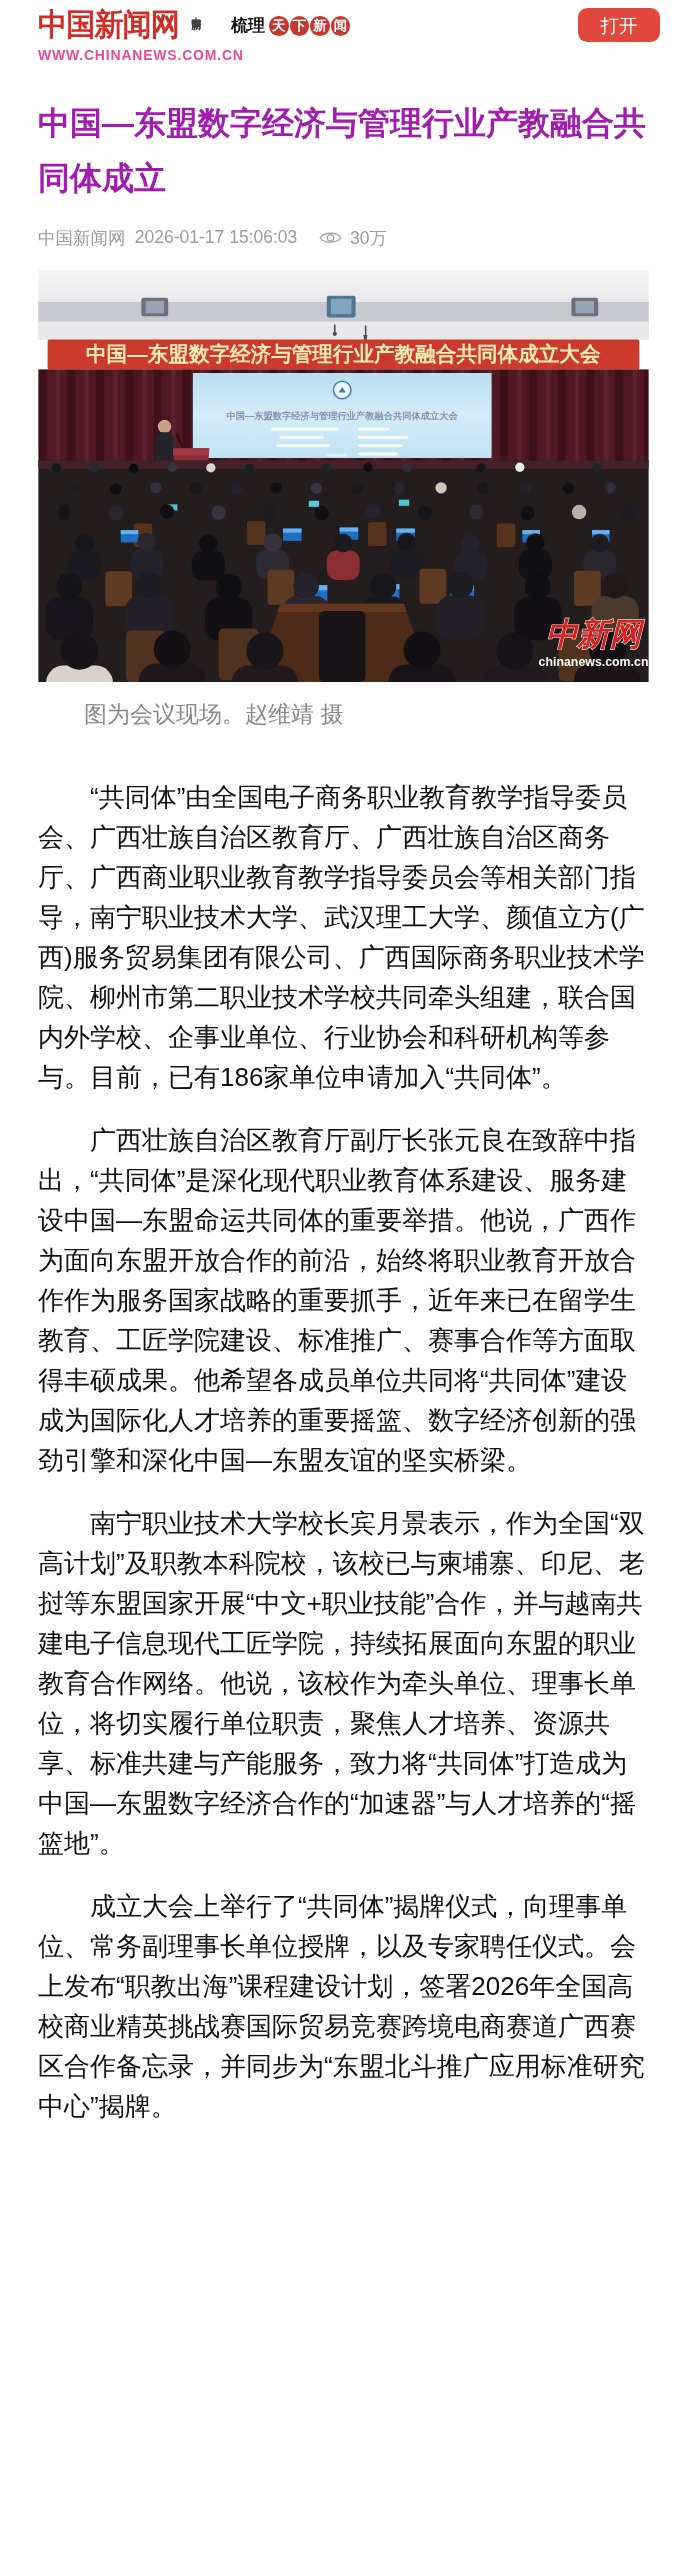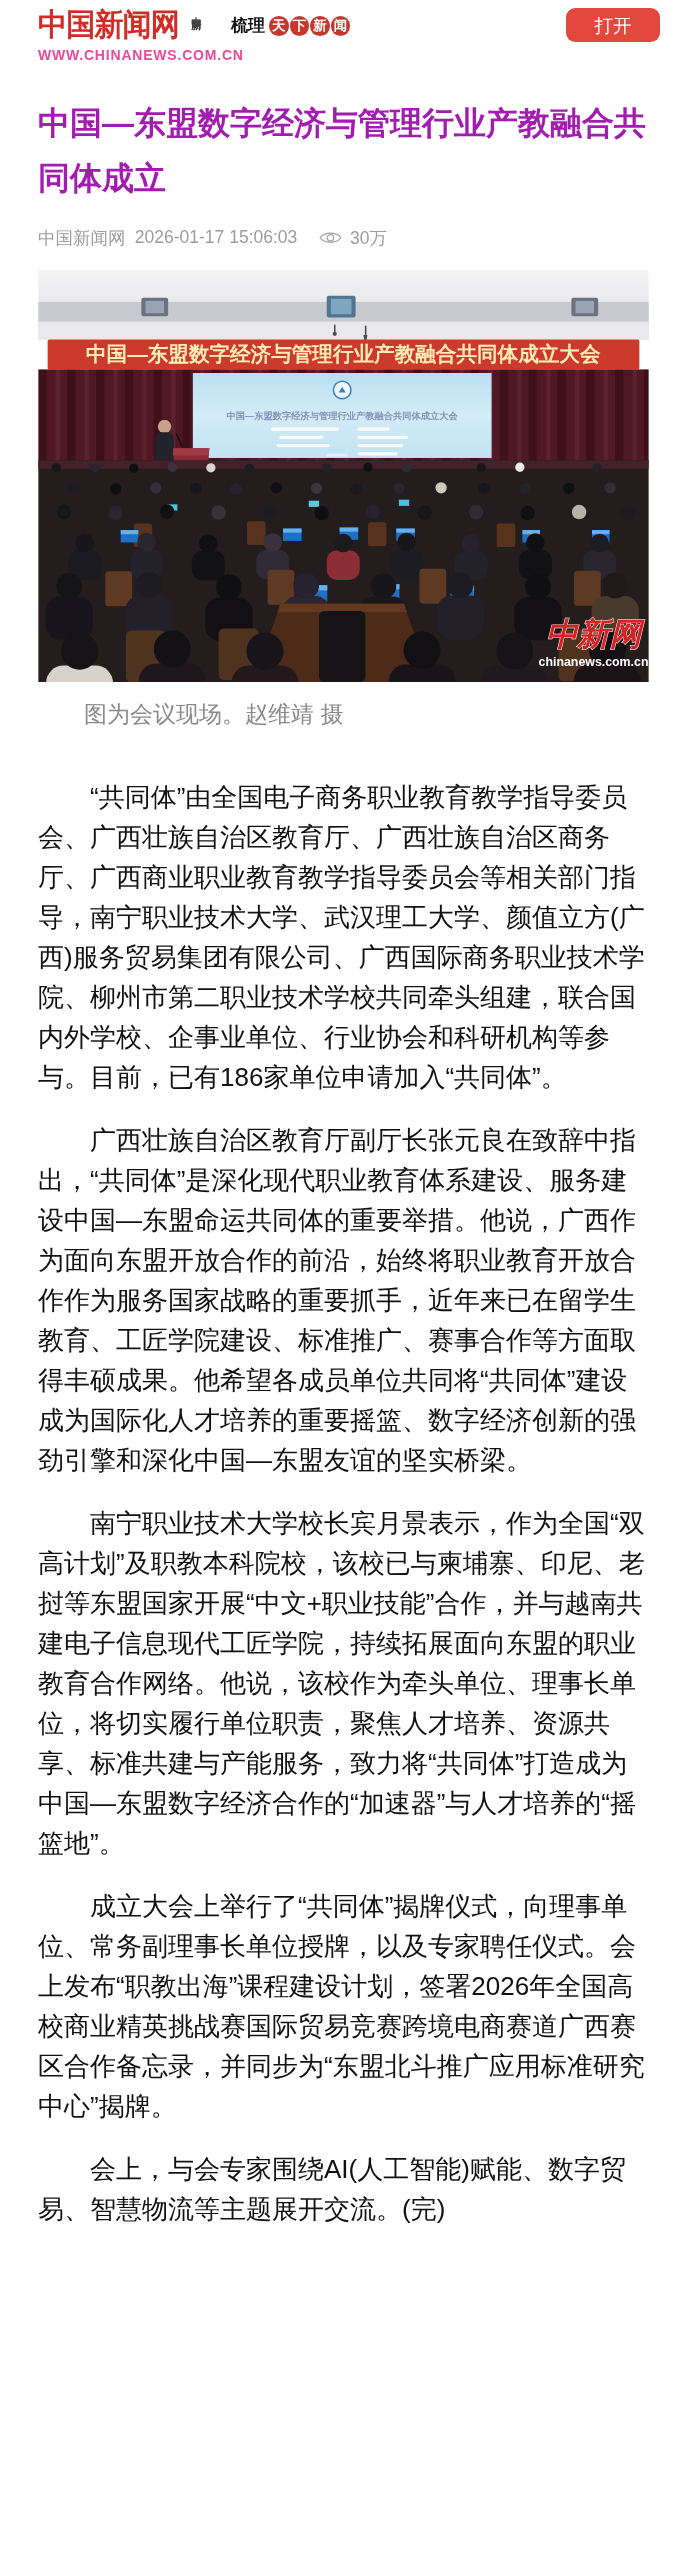--- a/index.html
+++ b/index.html
@@ -9,21 +9,21 @@
   
   .header{display:flex;justify-content:space-between;align-items:flex-start;padding:8.2px 26px 0 38px;}
   .logo-block{display:flex;flex-direction:column;}
   .logo-row{display:flex;align-items:flex-start;}
   .logo-main{color:#d12d26;font-size:31px;font-weight:bold;font-family:"DejaVu Serif","Liberation Serif",serif;letter-spacing:-1px;transform:scaleX(.94);transform-origin:left top;line-height:1.05;}
   .logo-vert{writing-mode:vertical-rl;font-size:10.3px;font-weight:bold;color:#3c3c3c;margin-left:2.1px;margin-top:1px;line-height:1.05;letter-spacing:1px;}
   .slogan{display:flex;align-items:center;margin-left:30px;margin-top:6.2px;}
   .slogan-prefix{font-size:17px;font-weight:bold;color:#141414;font-family:"DejaVu Serif","Liberation Serif",serif;margin-right:3.1px;}
   .slogan-circle{width:19.6px;height:19.6px;border-radius:50%;background:#c3392f;color:#fff;font-size:13.4px;font-weight:bold;display:flex;align-items:center;justify-content:center;margin-left:1px;}
   .site-url{font-size:14px;color:#ec4899;font-weight:bold;letter-spacing:0.8px;margin-top:6.2px;}
-  .open-btn{width:94px;height:34px;background:#e2483d;color:#ffffff;font-size:18.5px;border:none;border-radius:9.3px;display:flex;align-items:center;justify-content:center;cursor:pointer;}
+  .open-btn{width:82px;height:34px;background:#e2483d;color:#ffffff;font-size:18.5px;border:none;border-radius:9.3px;display:flex;align-items:center;justify-content:center;cursor:pointer;}
 
   
   .title{margin:33px 37px 0 38px;font-size:32px;line-height:55px;font-weight:bold;color:#a21caf;}
   .meta{display:flex;align-items:center;margin:19.6px 38px 0;color:#9c9c9c;font-size:17.5px;}
   .meta-source{margin-right:9.3px;}
   .meta-views{display:flex;align-items:center;margin-left:21.6px;}
   .meta-views .count{margin-left:8.2px;}
 
   
   .article{margin:0 37px 0 38px;font-size:26px;line-height:40px;color:#111111;}
@@ -325,18 +325,17 @@
           <text x="1078" y="768" text-anchor="middle" font-size="24" font-weight="bold" fill="#ffffff">chinanews.com.cn</text>
         </g>
       </svg>
       <figcaption class="caption">图为会议现场。赵维靖 摄</figcaption>
     </figure>
 
     <p>“共同体”由全国电子商务职业教育教学指导委员会、广西壮族自治区教育厅、广西壮族自治区商务厅、广西商业职业教育教学指导委员会等相关部门指导，南宁职业技术大学、武汉理工大学、颜值立方(广西)服务贸易集团有限公司、广西国际商务职业技术学院、柳州市第二职业技术学校共同牵头组建，联合国内外学校、企事业单位、行业协会和科研机构等参与。目前，已有186家单位申请加入“共同体”。</p>
     <p>广西壮族自治区教育厅副厅长张元良在致辞中指出，“共同体”是深化现代职业教育体系建设、服务建设中国—东盟命运共同体的重要举措。他说，广西作为面向东盟开放合作的前沿，始终将职业教育开放合作作为服务国家战略的重要抓手，近年来已在留学生教育、工匠学院建设、标准推广、赛事合作等方面取得丰硕成果。他希望各成员单位共同将“共同体”建设成为国际化人才培养的重要摇篮、数字经济创新的强劲引擎和深化中国—东盟友谊的坚实桥梁。</p>
     <p>南宁职业技术大学校长宾月景表示，作为全国“双高计划”及职教本科院校，该校已与柬埔寨、印尼、老挝等东盟国家开展“中文+职业技能”合作，并与越南共建电子信息现代工匠学院，持续拓展面向东盟的职业教育合作网络。他说，该校作为牵头单位、理事长单位，将切实履行单位职责，聚焦人才培养、资源共享、标准共建与产能服务，致力将“共同体”打造成为中国—东盟数字经济合作的“加速器”与人才培养的“摇篮地”。</p>
     <p>成立大会上举行了“共同体”揭牌仪式，向理事单位、常务副理事长单位授牌，以及专家聘任仪式。会上发布“职教出海”课程建设计划，签署2026年全国高校商业精英挑战赛国际贸易竞赛跨境电商赛道广西赛区合作备忘录，并同步为“东盟北斗推广应用标准研究中心”揭牌。</p>
-    <p>会上，与会专家围绕AI(人工智能)赋能、数字贸易、智慧物流等主题展开交流。(完)</p>
   </div>
 
 
 </div>
 
 
 </body></html>

